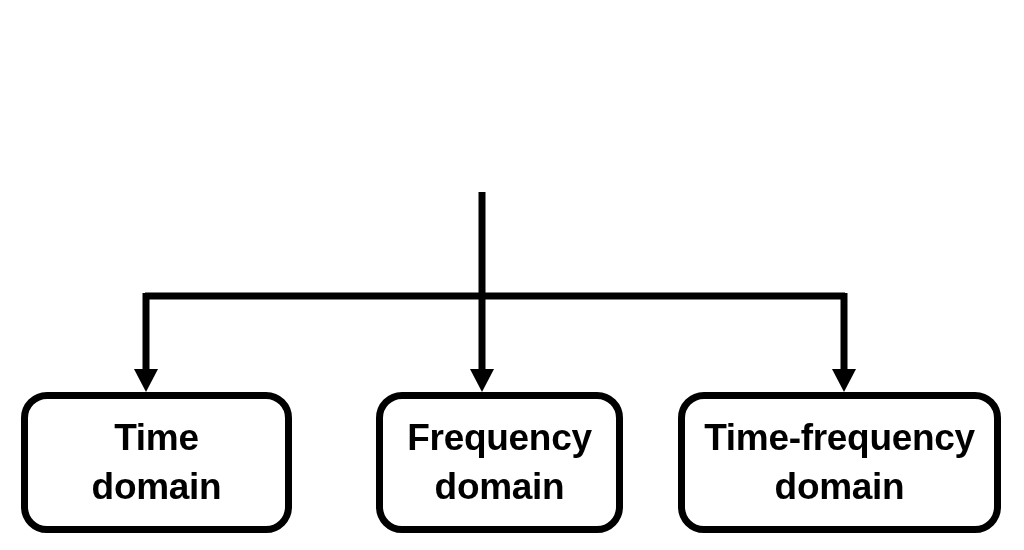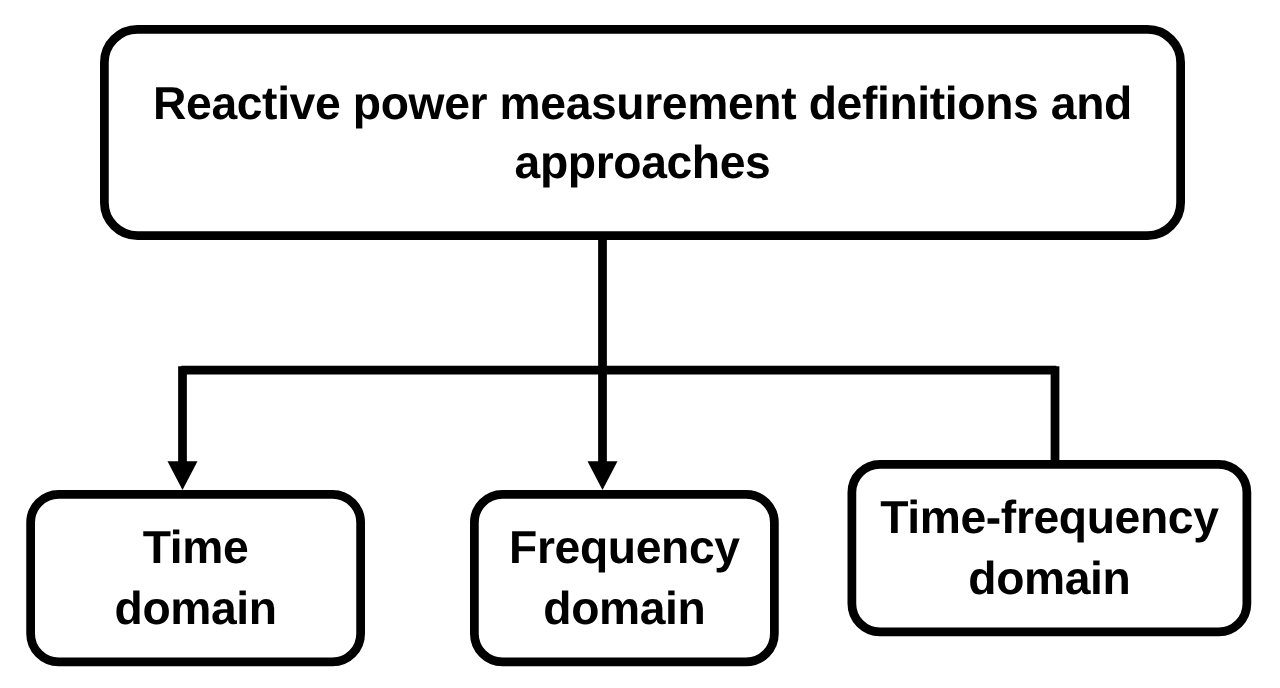--- a/index.html
+++ b/index.html
@@ -68,21 +68,21 @@
     height: 141px;
   }
   #node-frequency {
     left: 376px;
     top: 392px;
     width: 247px;
     height: 141px;
   }
   #node-time-frequency {
     left: 678px;
-    top: 368px;
+    top: 392px;
     width: 323px;
     height: 141px;
   }
   #node-time .node-label,
   #node-frequency .node-label,
   #node-time-frequency .node-label {
     font-size: 37px;
     line-height: 1.30;
   }
 </style>
@@ -105,23 +105,20 @@
       <line x1="844" y1="293" x2="844" y2="372"></line>
     </g>
     <g fill="#000000" stroke="none">
 
       <polygon points="134,369 158,369 146,392"></polygon>
       <polygon points="470,369 494,369 482,392"></polygon>
       <polygon points="832,369 856,369 844,392"></polygon>
     </g>
   </svg>
 
-  <div class="node" id="node-root">
-    <span class="node-label">Reactive power measurement definitions and approaches</span>
-  </div>
 
   <div class="node" id="node-time">
     <span class="node-label">Time
 domain</span>
   </div>
 
   <div class="node" id="node-frequency">
     <span class="node-label">Frequency
 domain</span>
   </div>

